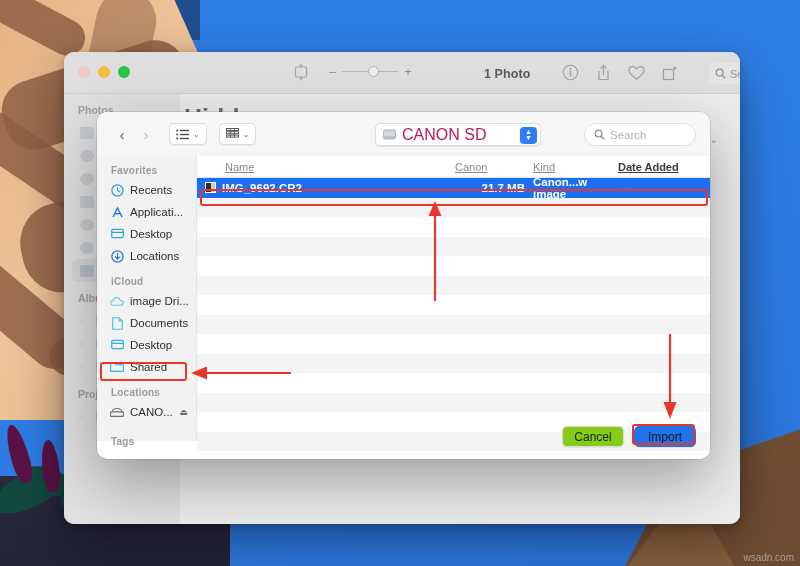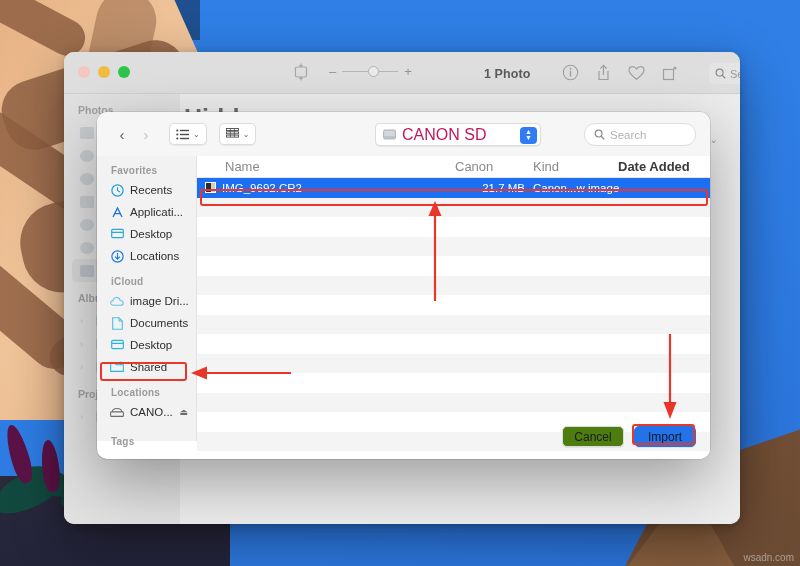--- a/index.html
+++ b/index.html
@@ -161,40 +161,40 @@
 
   
   .sb-head { font-size: 10px; color:#9b9b9b; font-weight:700; padding: 9px 0 3px 14px; letter-spacing:.2px;}
   .sb-item { display:flex; align-items:center; gap: 6px; height: 22px; padding-left: 13px; position:relative;}
   .sb-item .txt { font-size: 11.5px; color:#2e2e2e; white-space:nowrap;text-align:center; }
   .sb-ic { width: 14px; height: 14px; flex: 0 0 14px; display:flex; align-items:center; justify-content:center; }
   .eject { position:absolute; right: 8px; font-size: 9px; color:#6d6d6d; }
 
   
   .cols { display:flex; height: 22px; align-items:center; border-bottom:1px solid #e6e6e6; background:#fff;}
-  .col { font-size: 13px; color:#8a8a8a; }
+  .col { font-size: 11px; color:#8a8a8a;text-decoration:underline; }
   .col.name { margin-left: 28px; width: 230px; }
   .col.size { width: 78px; text-align:left; }
   .col.kind { width: 85px; }
   .col.date { font-weight:700; color:#3a3a3a; }
   .row { display:flex; align-items:center; height: 19.5px; font-size: 11.5px; }
   .row.odd { background:#f4f4f4; }
   .row.even { background:#ffffff; }
-  .row.sel { background:#1c6ef2; color:#fff; }
+  .row.sel { background:#1c6ef2; color:#fff;font-weight:bold; }
   .cell.name { margin-left: 8px; width: 250px; display:flex; align-items:center; gap:6px; }
   .cell.size { width: 78px; text-align:right; padding-right: 8px; }
   .cell.kind { width: 90px; }
   .cell.date { width: 40px; }
   .fileic { width: 11px; height: 11px; background: linear-gradient(90deg,#2d2d2d 55%, #cfcfcf 55%); border:1px solid #fff; }
 
   .dlg-footer { position:absolute; right: 14px; bottom: 12px; display:flex; gap: 10px; align-items:center; }
   .btn {
     height: 21px; min-width: 62px; border-radius: 5px; font-size: 12px;
     display:flex; align-items:center; justify-content:center;
-    border:1px solid #dcdcdc; background:#4d7c0f; color:#1c1c1c;
+    border:1px solid #dcdcdc; background:#84cc16; color:#1c1c1c;
     box-shadow: 0 .5px 1px rgba(0,0,0,.07);
   }
   .btn.primary { background:#2273e8; color:#0f172a; border-color:#2273e8; min-width:62px; }
 
   
   .hl { position:absolute; border: 2px solid #e8372a; border-radius: 3px; pointer-events:none; }
   .arrow { position:absolute; pointer-events:none; }
   .watermark {
     position:absolute; right: 6px; bottom: 3px; font-size: 10px; color:#b9b3ad; opacity:.8;
   }

